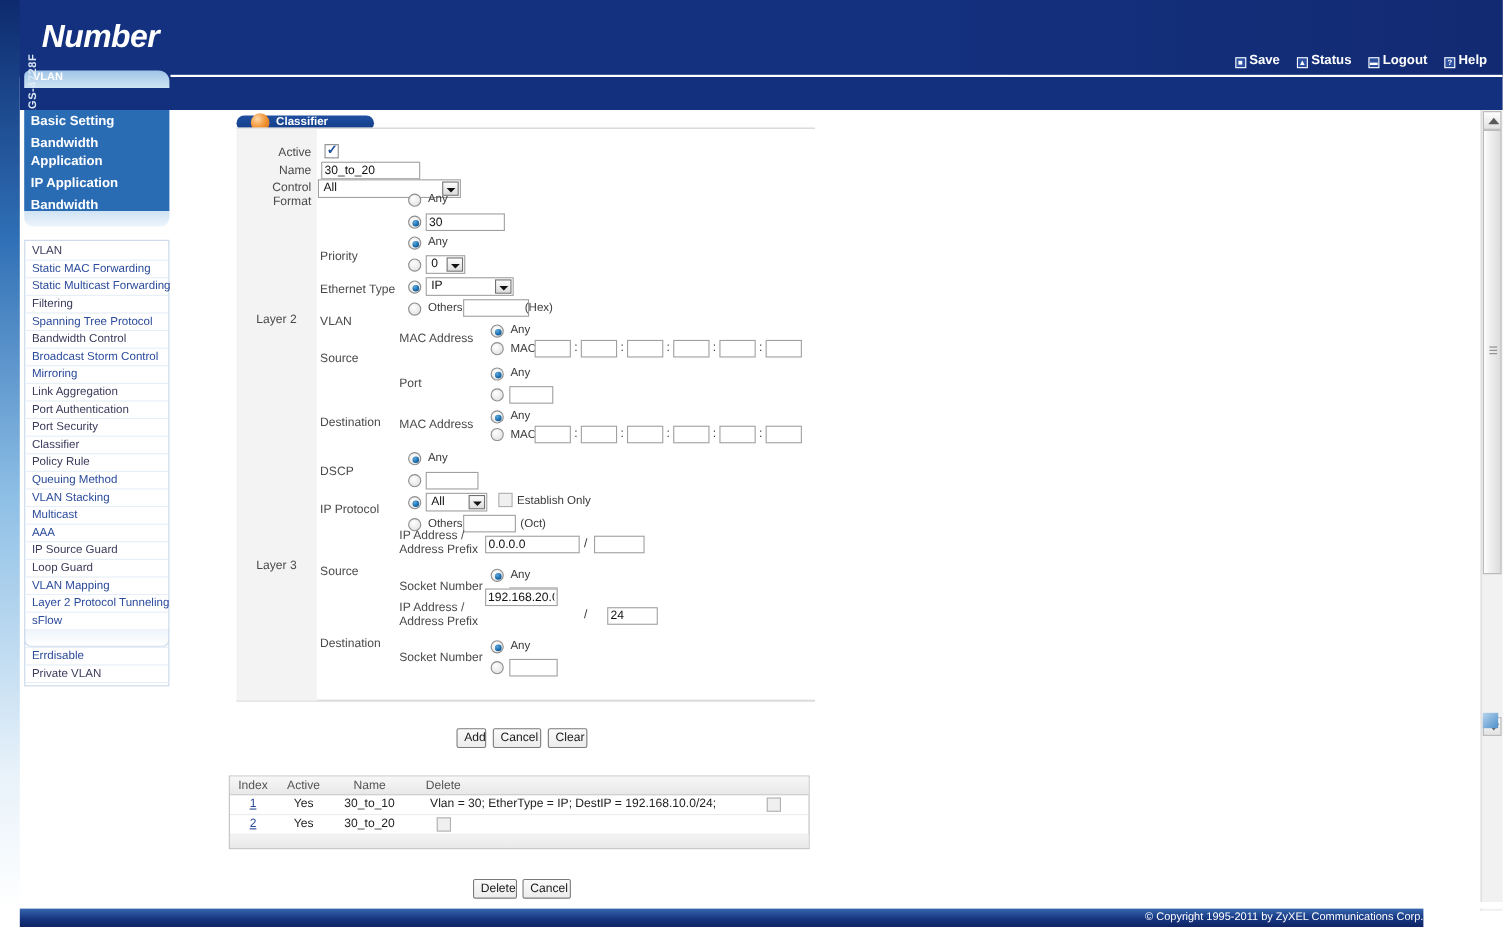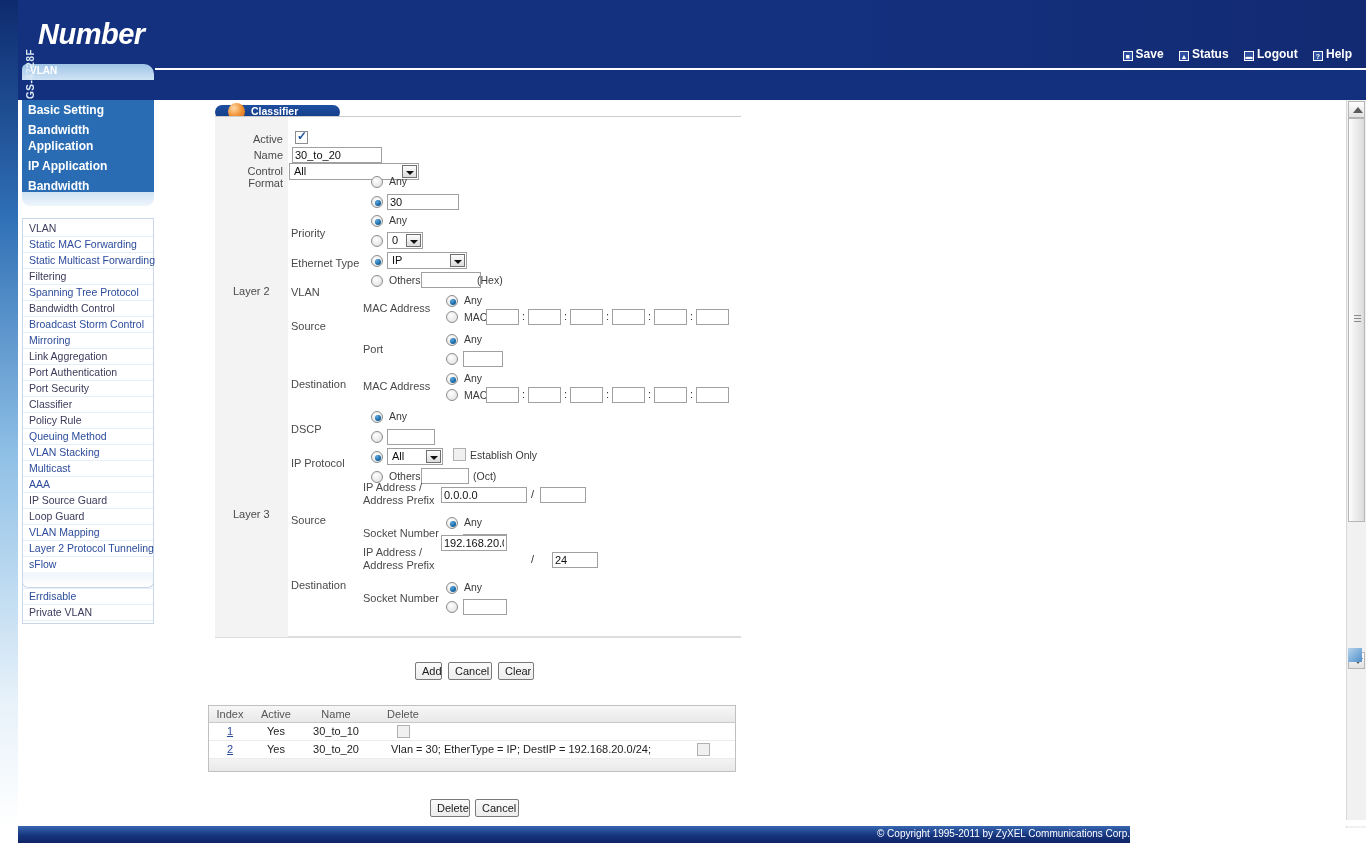--- a/index.html
+++ b/index.html
@@ -237,21 +237,21 @@
   }
   #sb-thumb .grip { position:absolute; left:5px; top:196px; width:7px; height:7px;
     border-top:1px solid #8a8a8a; border-bottom:1px solid #8a8a8a; }
   #sb-thumb .grip::after { content:""; position:absolute; left:0; top:2px; width:7px; height:1px; background:#8a8a8a; }
   #sb-corner { position:absolute; left:1348px; top:648px; width:14px; height:14px;
     background: linear-gradient(135deg,#b7d4ee 0%, #4e8fc9 100%); }
 
   
   #footer-wrap { position: absolute; left: 0; top: 826px; width: 1366px; height: 17px; }
   #footer {
-    position: absolute; left: 18px; top: 0; width: 1112px; height: 17px;
+    position: absolute; left: 18px; top: 0; width: 1276px; height: 17px;
     background: linear-gradient(180deg,#3767b0 0%, #16357f 55%, #0e2464 100%);
   }
   #copyright {
     position: absolute; right: 0px; top: 2px;
     color: #ffffff; font-size: 10px; white-space: nowrap;
   }
   #footer-top-sliver { position:absolute; left:18px; top:820px; width:1348px; height:6px; background:#ffffff; }
 </style>
 </head>
 <body>
@@ -463,27 +463,27 @@
     <div class="hdr">
       <div class="c-index">Index</div>
       <div class="c-active">Active</div>
       <div class="c-name">Name</div>
       <div class="c-delete">Delete</div>
     </div>
     <div class="row">
       <div class="c-index"><a href="#">1</a></div>
       <div class="c-active">Yes</div>
       <div class="c-name">30_to_10</div>
+      <div class="c-rule">Vlan = 30; EtherType = IP; DestIP = 192.168.10.0/24;</div>
       <div class="c-delete"><span class="cbx gray" style="position:relative; display:inline-block; top:2px;"></span></div>
     </div>
     <div class="row">
       <div class="c-index"><a href="#">2</a></div>
       <div class="c-active">Yes</div>
       <div class="c-name">30_to_20</div>
-      <div class="c-rule">Vlan = 30; EtherType = IP; DestIP = 192.168.20.0/24;</div>
       <div class="c-delete"><span class="cbx gray" style="position:relative; display:inline-block; top:2px;"></span></div>
     </div>
     <div class="foot"></div>
   </div>
 
   <button class="btn" style="left:270px; top:699px; width:40px;">Delete</button>
   <button class="btn" style="left:315px; top:699px; width:44px;">Cancel</button>
 </div>
 
 <div id="sbar">

